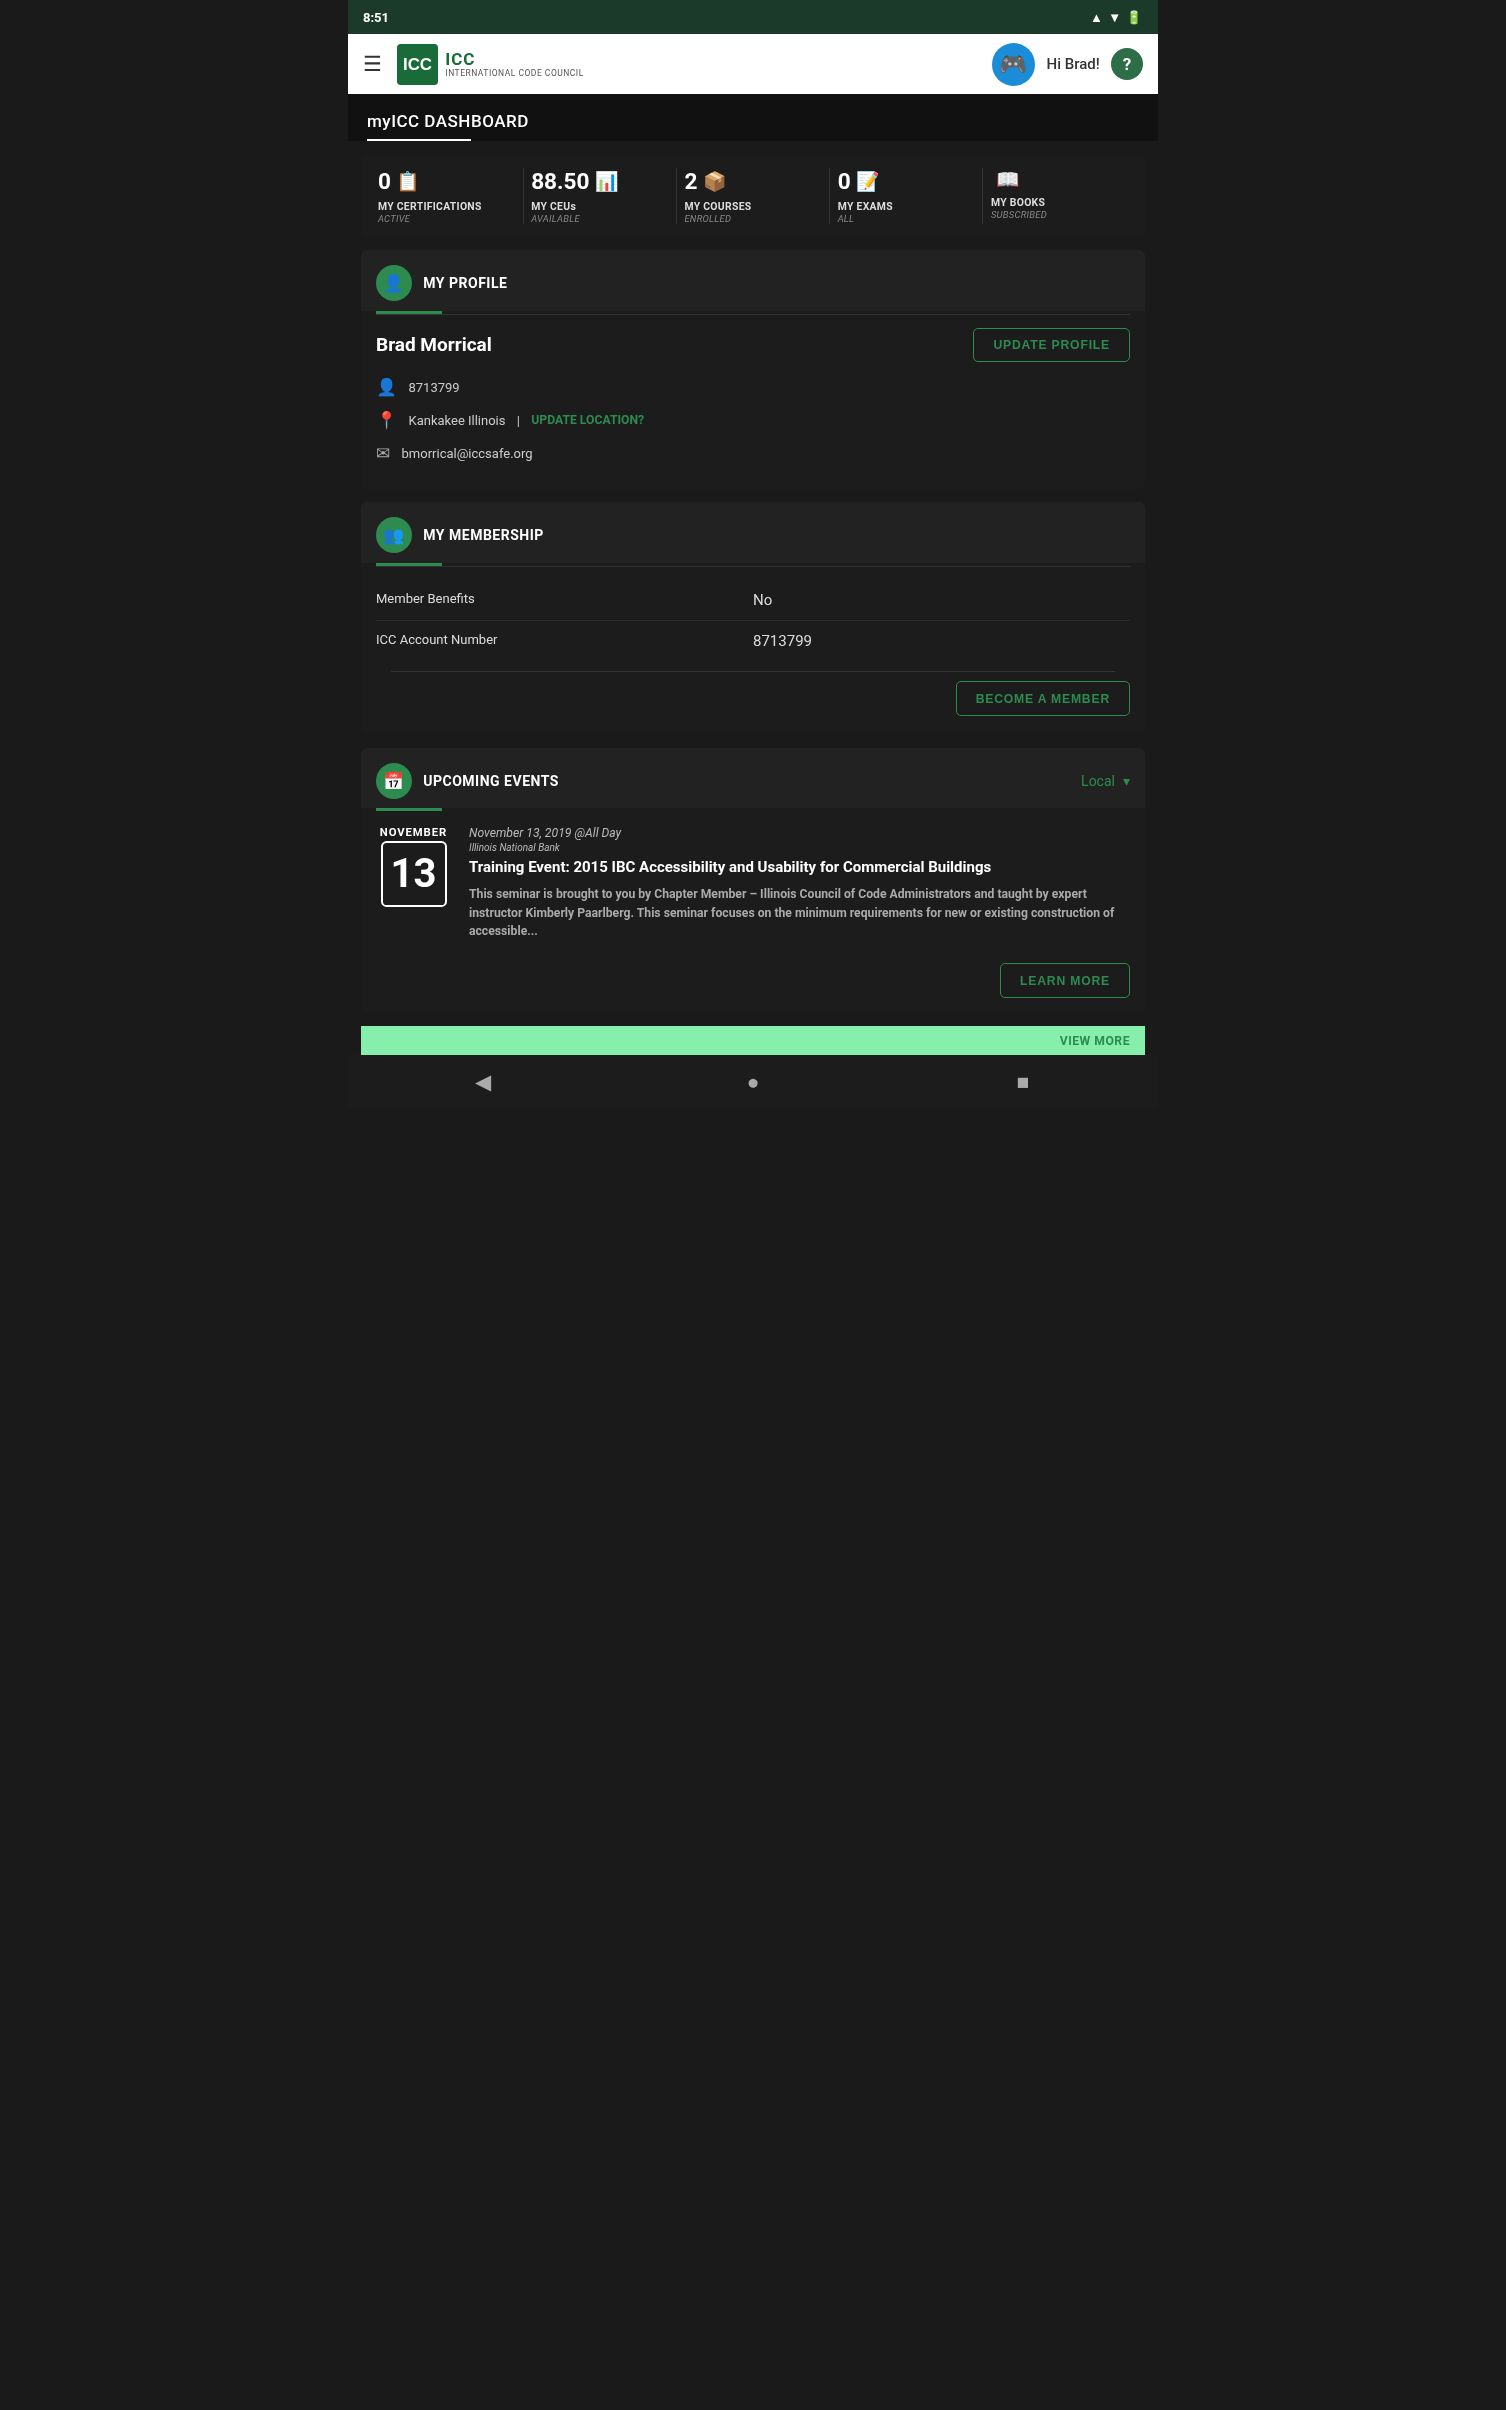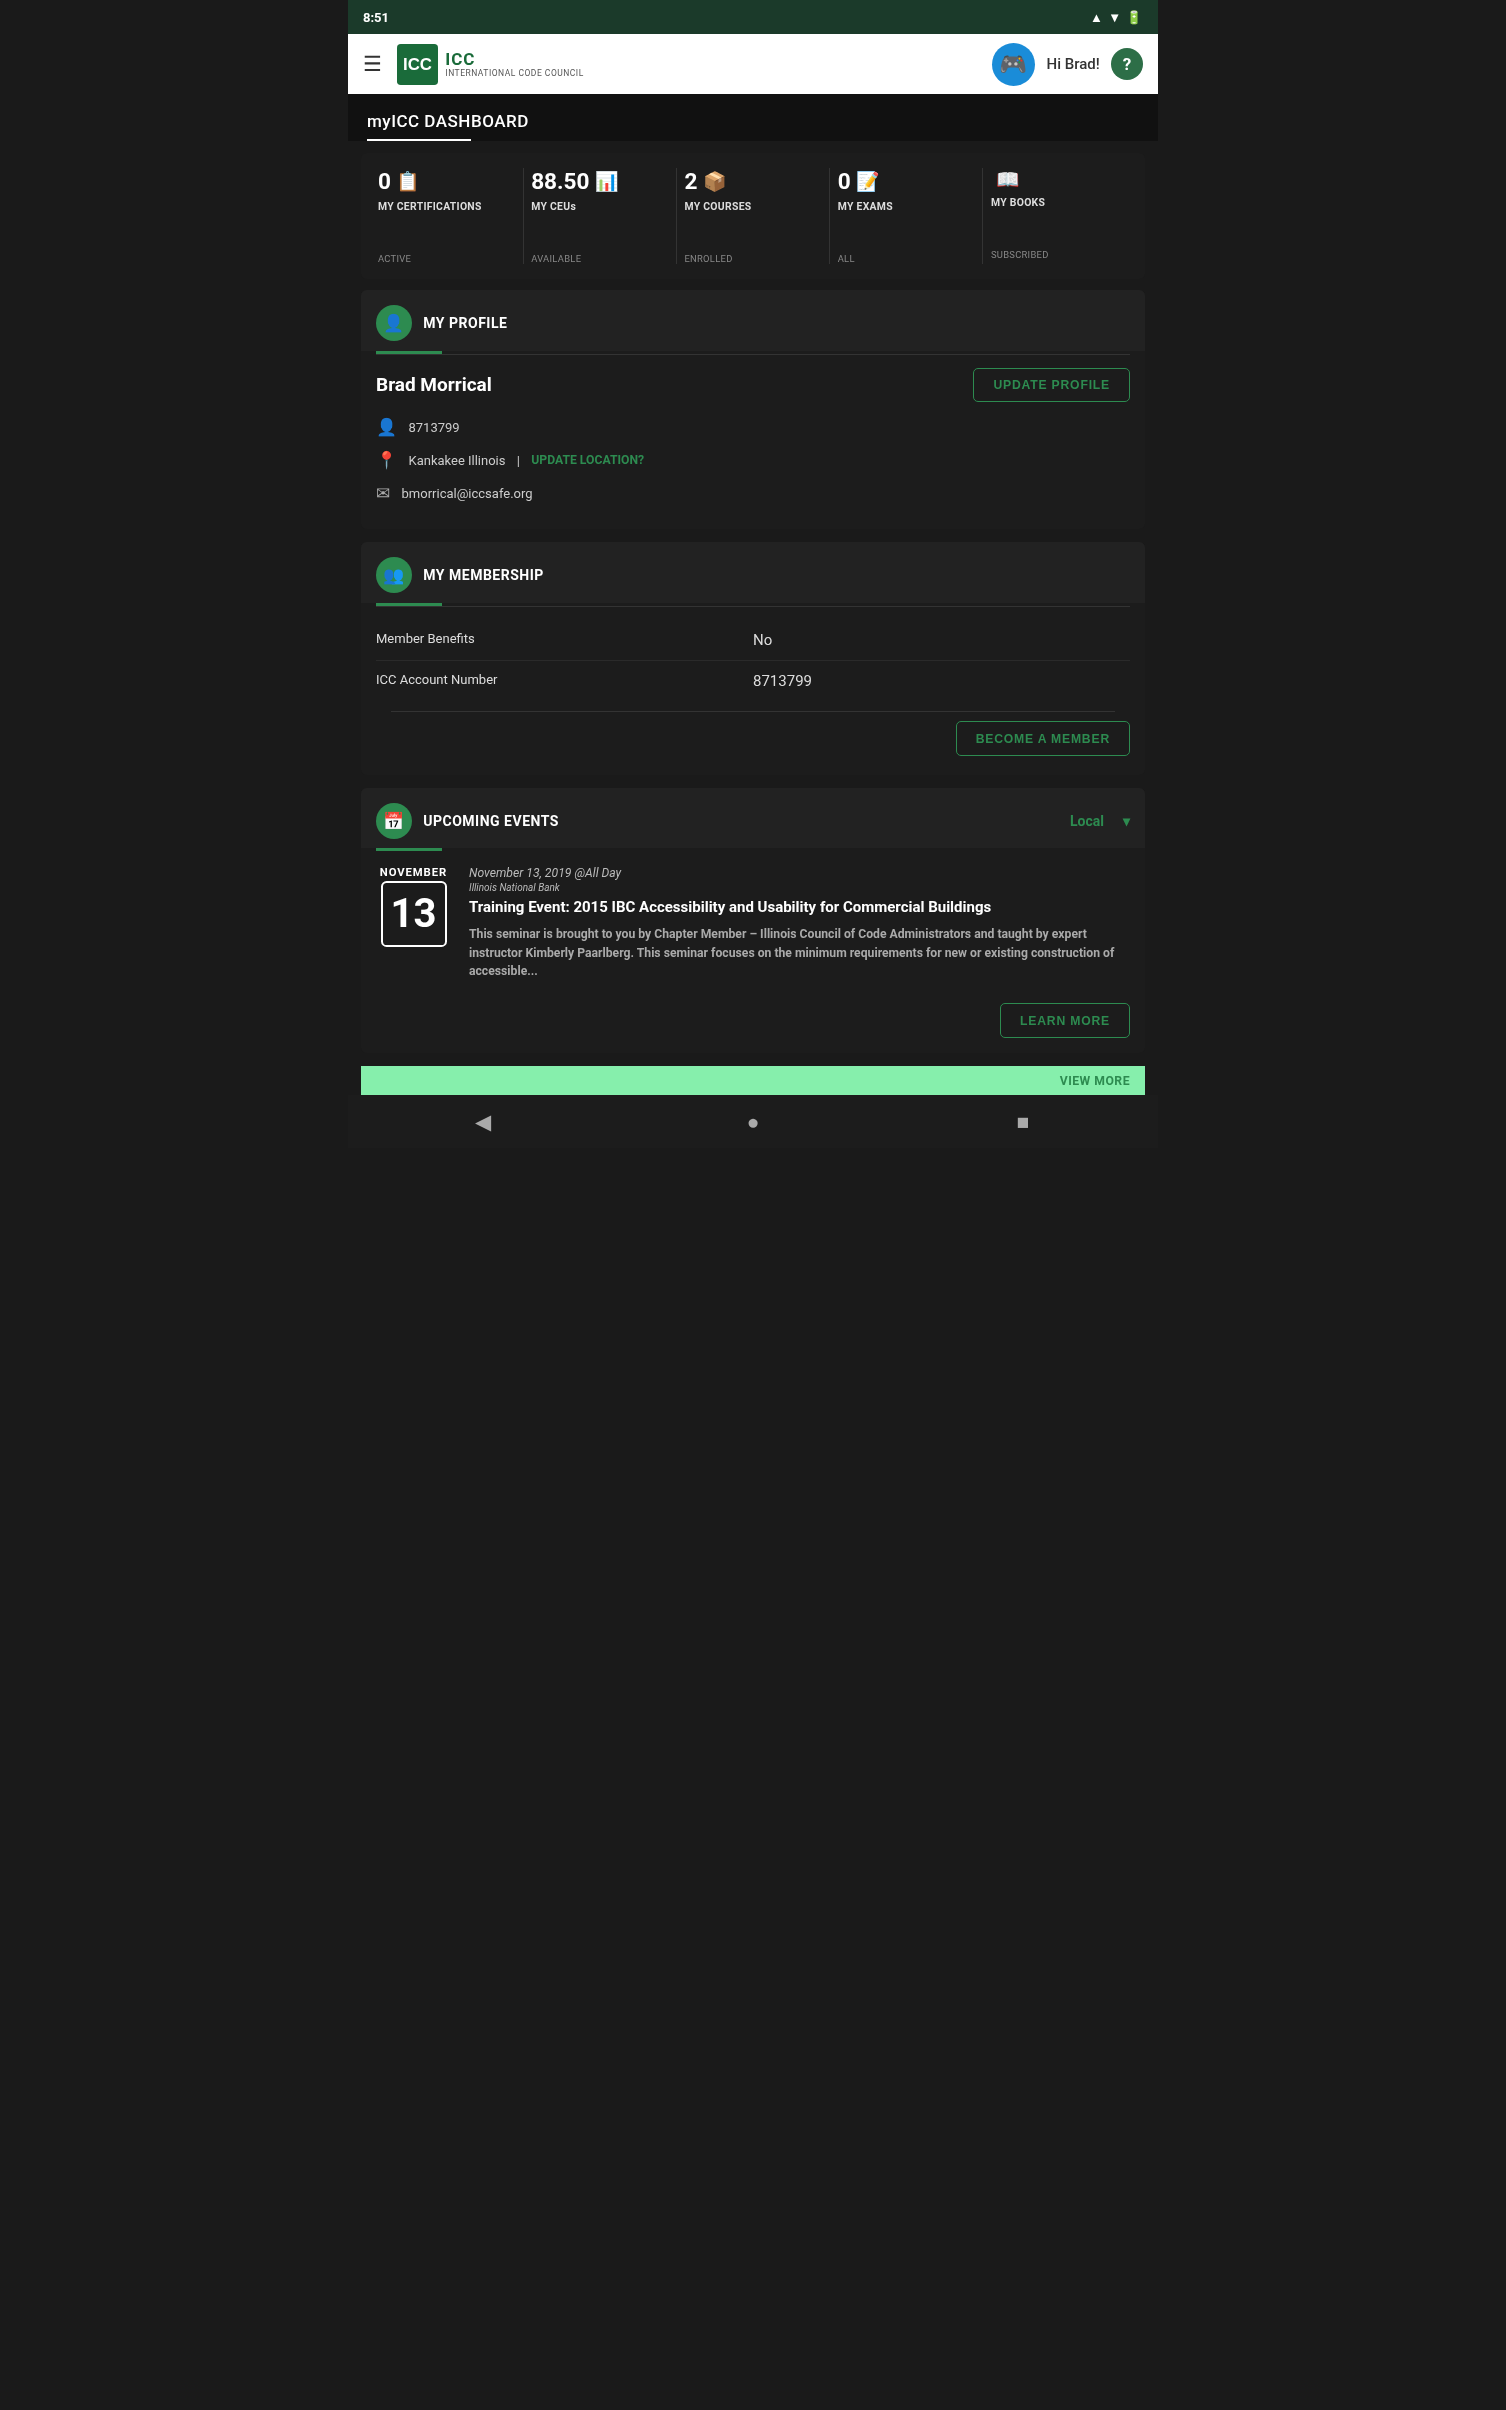--- a/index.html
+++ b/index.html
@@ -171,22 +171,22 @@
     }
     .stat-label {
       font-size: 10.4px;
       font-weight: bold;
       color: #ddd;
       letter-spacing: 0.3px;
     }
     .stat-sub {
       font-size: 9.4px;
       color: #888;
+      font-style: italic;
       letter-spacing: 0.3px;
-      margin-top: 40px;
     }
 
     
     .section-card {
       background: #1c1c1c;
       margin: 0 13px 13px 13px;
       border-radius: 5.6px;
       overflow: hidden;
     }
     .section-header {
@@ -308,24 +308,24 @@
       background: #222;
     }
     .events-title-left {
       display: flex;
       align-items: center;
       gap: 11.3px;
     }
     .events-filter {
       display: flex;
       align-items: center;
-      gap: 19px;
+      gap: 8px;
       color: #2d8b50;
       font-size: 14px;
-      font-weight: 700;
+      font-weight: 400;
       cursor: pointer;
     }
     .event-item {
       display: flex;
       gap: 18px;
       padding: 15px 15px;
     }
     .event-calendar {
       display: flex;
       flex-direction: column;

